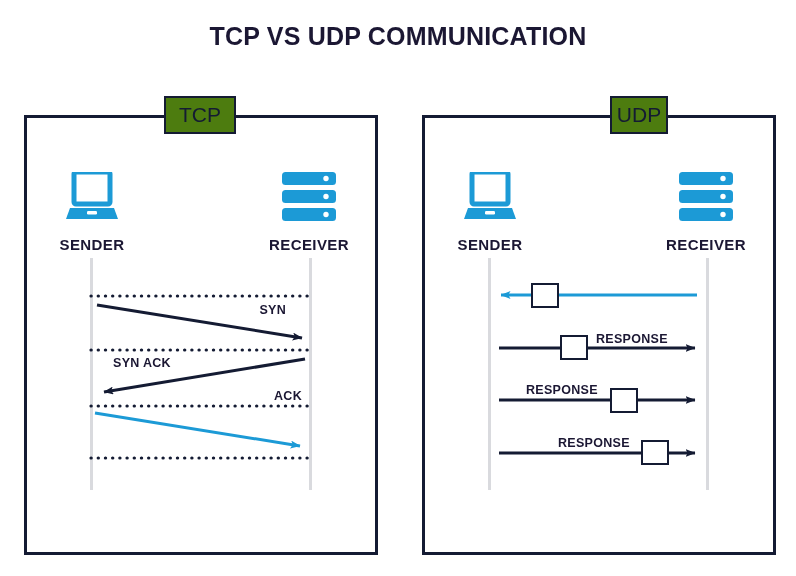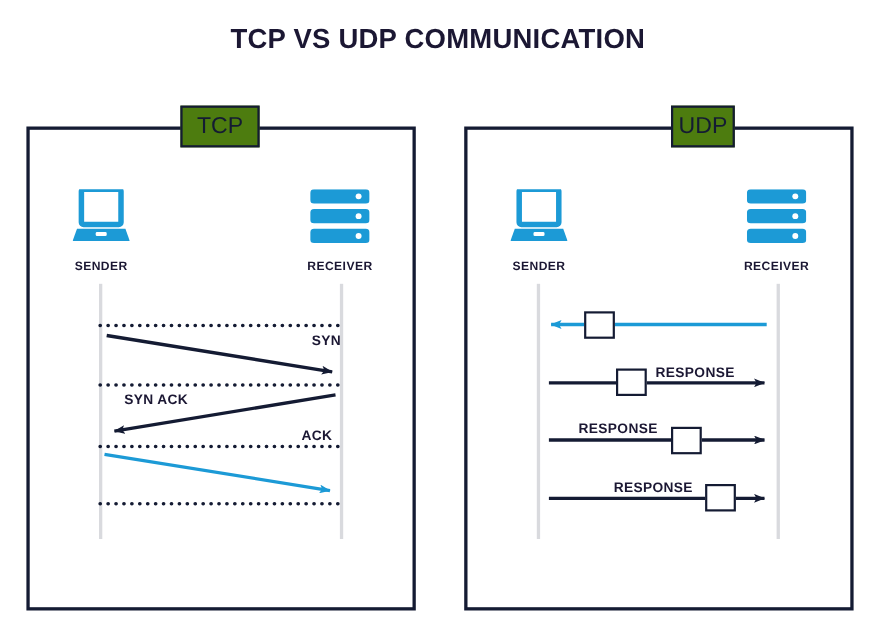--- a/index.html
+++ b/index.html
@@ -34,21 +34,21 @@
   }
   .lifeline{
     position:absolute;
     width:3px;
     background:#d9dade;
     z-index:1;
   }
   .node-label{
     position:absolute;
     text-align:center;
-    font-size:11px;font-weight:bold;letter-spacing:0.4px;
+    font-size:15px;font-weight:bold;letter-spacing:0.4px;
     color:#1b1733;
     z-index:4;
   }
   .icon{position:absolute;z-index:4;}
   .msg-label{
     position:absolute;
     font-size:12.5px;font-weight:bold;letter-spacing:0.3px;
     color:#1b1733;
     white-space:nowrap;
     z-index:5;
@@ -92,21 +92,21 @@
       <rect x="0" y="0" width="54" height="13" rx="3.5" fill="#1c9ad6"></rect>
       <rect x="0" y="18" width="54" height="13" rx="3.5" fill="#1c9ad6"></rect>
       <rect x="0" y="36" width="54" height="13" rx="3.5" fill="#1c9ad6"></rect>
       <circle cx="44" cy="6.5" r="2.7" fill="#ffffff"></circle>
       <circle cx="44" cy="24.5" r="2.7" fill="#ffffff"></circle>
       <circle cx="44" cy="42.5" r="2.7" fill="#ffffff"></circle>
     </svg>
   </div>
   <div class="node-label" style="left:259px;top:236px;width:100px;">RECEIVER</div>
 
-  <div class="msg-label right" style="left:208px;top:303px;width:102px;">SYN</div>
+  <div class="msg-label right" style="left:184px;top:303px;width:102px;">SYN</div>
   <div class="msg-label" style="left:113px;top:356px;width:120px;">SYN ACK</div>
   <div class="msg-label right" style="left:200px;top:389px;width:102px;">ACK</div>
 
   <div class="panel" style="left:422px;top:115px;width:354px;height:440px;"></div>
   <div class="panel-label" style="left:562px;top:96px;width:58px;height:38px;margin-left:48px;">
     <span>UDP</span>
   </div>
 
   <div class="lifeline" style="left:488px;top:258px;height:232px;"></div>
   <div class="lifeline" style="left:706px;top:258px;height:232px;"></div>

